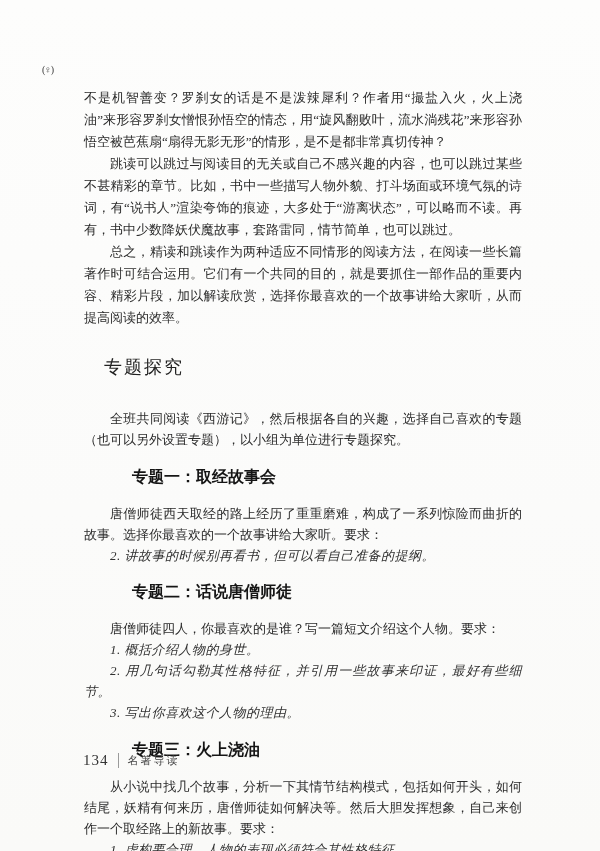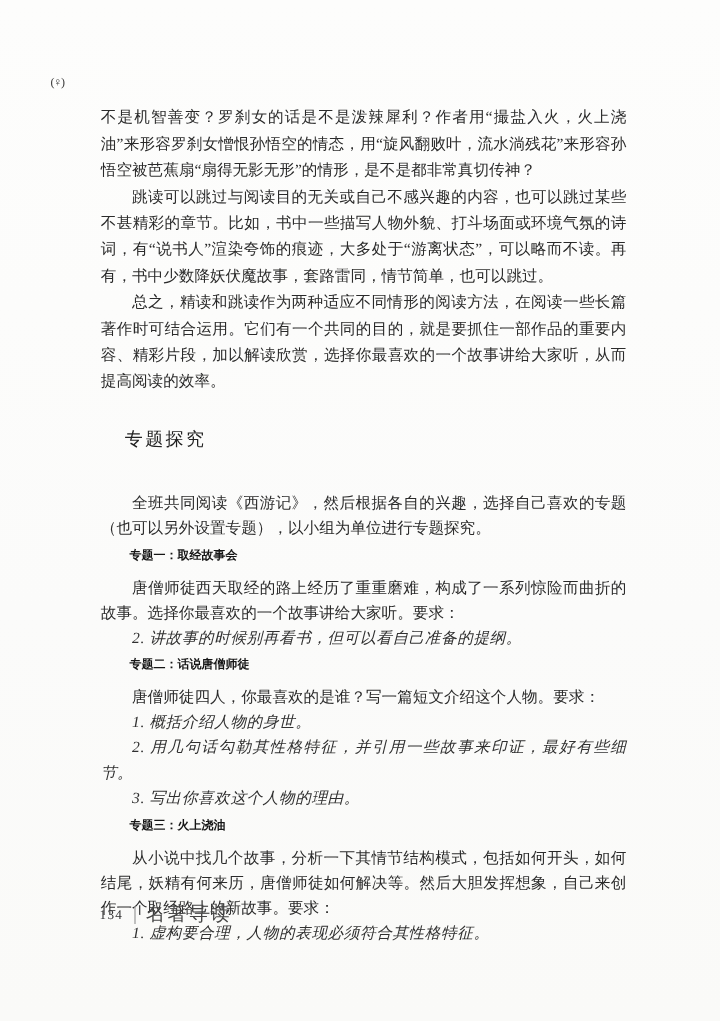--- a/index.html
+++ b/index.html
@@ -34,36 +34,36 @@
     text-align: justify;
   }
   .para {
     margin: 0;
   }
   .para.indent {
     text-indent: 2em;
   }
   .section-title {
     margin: 27px 0 0 20px;
-    font-size: 15px;
+    font-size: 18px;
     font-weight: 400;
     letter-spacing: 2px;
     color: #222;
   }
   .section-body {
     margin-top: 31px;
     line-height: 20.9px;
   }
   .topic-heading {
-    margin: 4px;
+    margin: 16px;
     text-indent: 2em;
     font-weight: bold;
     color: #151515;
-    font-family: Liberation Mono, monospace;
-    font-size: 10px;
+    font-family: Liberation Sans, sans-serif;
+    font-size: 16px;
     line-height: 20.9px;
   }
   .topic-body {
     margin: 0;
     text-indent: 2em;
   }
   .req-item {
     margin: 0;
     text-indent: 2em;
     font-style: italic;
@@ -72,31 +72,31 @@
   }
   .footer {
     position: absolute;
     left: 83px;
     top: 752px;
     display: flex;
     align-items: center;
     gap: 9px;
   }
   .footer .page-num {
-    font-size: 11px;
+    font-size: 15px;
     color: #333;
     letter-spacing: 1px;
   }
   .footer .rule {
     width: 1px;
     height: 15px;
     background: #9a9a9a;
   }
   .footer .section-name {
-    font-size: 16px;
+    font-size: 11px;
     color: #444;
     letter-spacing: 2px;
   }
 </style>
 </head>
 <body>
 
 <div class="page">
 
   <div class="corner-mark">(♀)</div>

